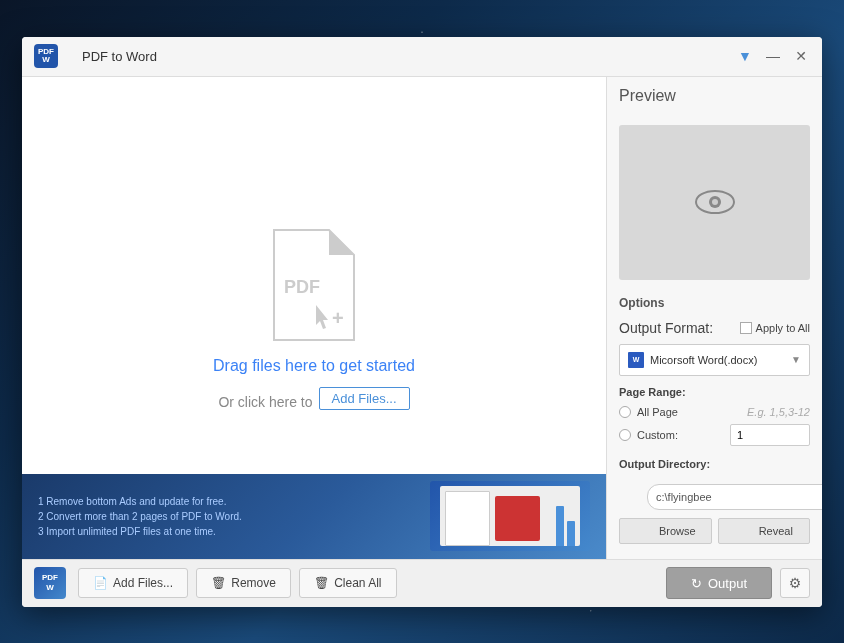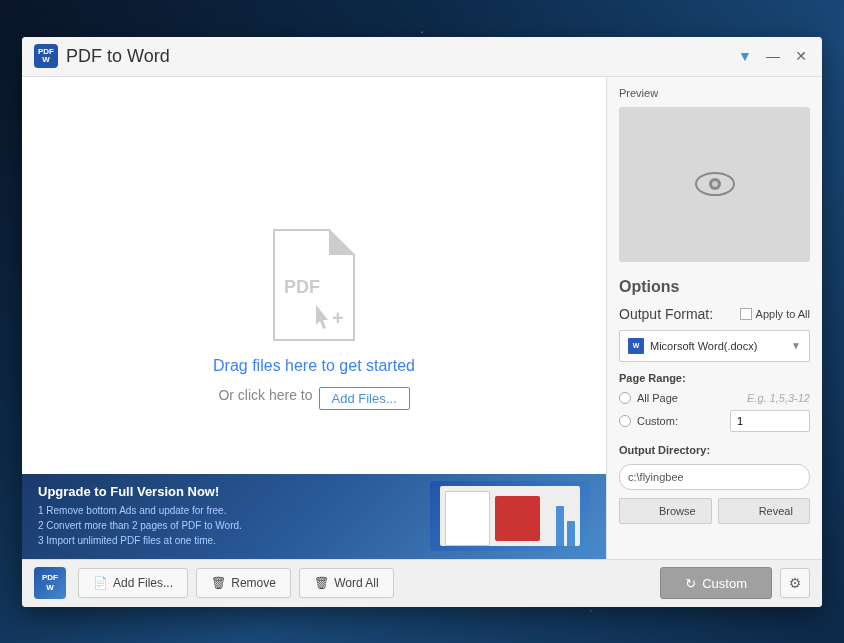--- a/index.html
+++ b/index.html
@@ -61,23 +61,24 @@
       border-radius: 4px;
       display: flex;
       align-items: center;
       justify-content: center;
       color: white;
       font-size: 10px;
       font-weight: bold;
     }
 
     .title-bar-title {
-      font-size: 18px;
+      font-size: 13px;
       color: #333;
       flex: 1;
+      margin-left: 16px;
     }
 
     .title-bar-controls {
       display: flex;
       align-items: center;
       gap: 10px;
     }
 
     .title-btn {
       width: 18px;
@@ -137,21 +138,21 @@
     .drag-text {
       font-size: 16px;
       color: #3b82f6;
       font-weight: 400;
     }
 
     .click-text {
       font-size: 14px;
       color: #888;
       display: flex;
-      align-items: flex-start;
+      align-items: flex-end;
       gap: 6px;
     }
 
     .add-files-link {
       border: 1px solid #4a90d9;
       color: #4a90d9;
       padding: 3px 12px;
       font-size: 13px;
       cursor: pointer;
       background: white;
@@ -250,39 +251,39 @@
       width: 215px;
       background: #f7f7f7;
       display: flex;
       flex-direction: column;
       padding: 10px 12px;
       gap: 0;
       flex-shrink: 0;
     }
 
     .preview-label {
-      font-size: 11px;
+      font-size: 16px;
       color: #555;
-      margin-bottom: 8px;
+      margin-bottom: 20px;
       font-weight: 500;
     }
 
     .preview-box {
       width: 100%;
       height: 155px;
       background: #d8d8d8;
       border-radius: 3px;
       display: flex;
       align-items: center;
       justify-content: center;
       margin-bottom: 16px;
     }
 
     .options-label {
-      font-size: 16px;
+      font-size: 12px;
       color: #555;
       font-weight: 600;
       margin-bottom: 10px;
     }
 
     .option-row {
       display: flex;
       align-items: center;
       margin-bottom: 8px;
     }
@@ -396,34 +397,35 @@
       background: white;
       padding: 0 6px;
       font-size: 11px;
       border-radius: 2px;
     }
 
     .output-dir-label {
       font-size: 11px;
       color: #444;
       font-weight: 600;
-      margin-bottom: 8px;
+      margin-bottom: 14px;
       margin-top: 6px;
     }
 
     .output-dir-input {
       width: 100%;
       height: 26px;
       border: 1px solid #ccc;
       background: white;
       padding: 0 8px;
       font-size: 11px;
       color: #555;
       border-radius: 12px;
       margin-bottom: 8px;
+      margin-left: 28px;
     }
 
     .dir-buttons {
       display: flex;
       gap: 6px;
     }
 
     .dir-btn {
       flex: 1;
       height: 26px;
@@ -544,21 +546,20 @@
         </div>
         <div class="drag-text">Drag files here to get started</div>
         <div class="click-text">
           <span>Or click here to</span>
           <button class="add-files-link">Add Files...</button>
         </div>
       </div>
 
       <div class="upgrade-banner">
         <div class="banner-text">
-          <div class="banner-title">Upgrade to Full Version Now!</div>
           <div class="banner-items">
             <div>1 Remove bottom Ads and update for free.</div>
             <div>2 Convert more than 2 pages of PDF to Word.</div>
             <div>3 Import unlimited PDF files at one time.</div>
           </div>
         </div>
         <div class="banner-image">
           <div class="banner-image-mock">
             <div class="mock-doc"></div>
             <div class="mock-doc2"></div>
@@ -628,22 +629,22 @@
     <button class="toolbar-btn">
       <span>📄</span>
       <span>Add Files...</span>
     </button>
     <button class="toolbar-btn">
       <span>🗑</span>
       <span>Remove</span>
     </button>
     <button class="toolbar-btn">
       <span>🗑</span>
-      <span>Word All</span>
+      <span>Clean All</span>
     </button>
     <div class="spacer"></div>
     <button class="convert-btn">
       <span>↻</span>
-      <span>Custom</span>
+      <span>Output</span>
     </button>
     <button class="settings-btn">⚙</button>
   </div>
 </div>
 
 </body></html>

